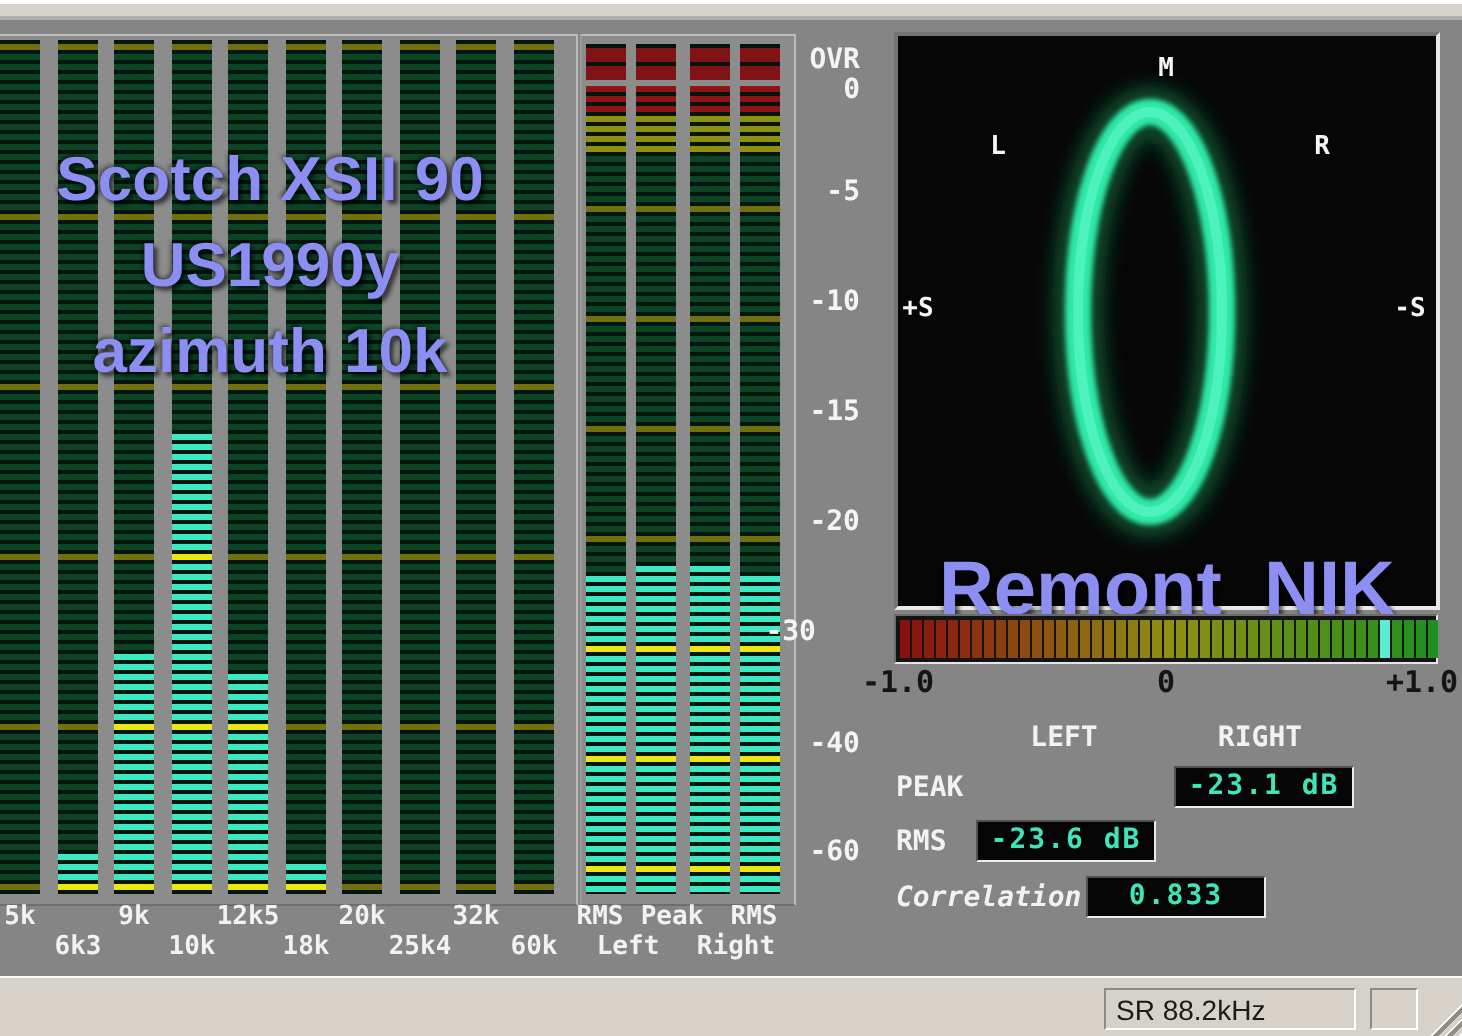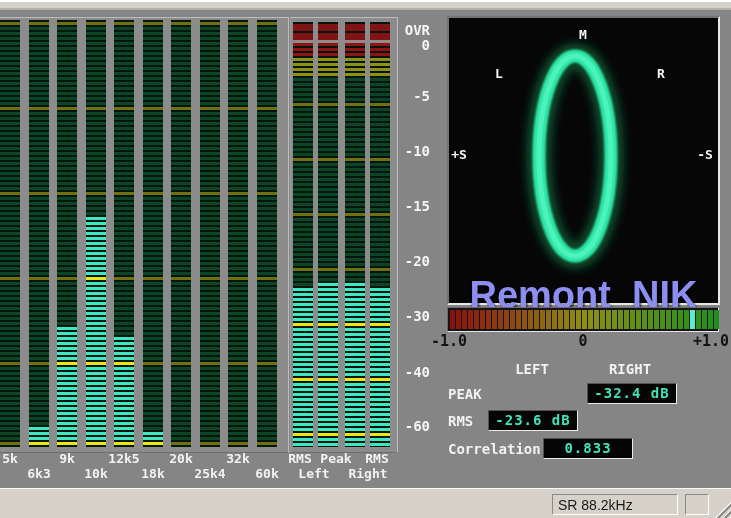--- a/index.html
+++ b/index.html
@@ -1265,39 +1265,44 @@
       <div class="seg" style="left: 370px; top: 408px; width: 20px; height: 3px; background: rgb(61, 233, 195);"></div>
       <div class="seg" style="left: 370px; top: 413px; width: 20px; height: 3px; background: rgb(61, 233, 195);"></div>
       <div class="seg" style="left: 370px; top: 418px; width: 20px; height: 3px; background: rgb(61, 233, 195);"></div>
       <div class="seg" style="left: 370px; top: 423px; width: 20px; height: 3px; background: rgb(61, 233, 195);"></div>
       <div class="seg" style="left: 370px; top: 428px; width: 20px; height: 3px; background: rgb(61, 233, 195);"></div>
       <div class="seg" style="left: 370px; top: 433px; width: 20px; height: 3px; background: rgb(236, 231, 15);"></div>
       <div class="seg" style="left: 370px; top: 438px; width: 20px; height: 3px; background: rgb(61, 233, 195);"></div>
       <div class="seg" style="left: 370px; top: 443px; width: 20px; height: 3px; background: rgb(61, 233, 195);"></div>
     </div>
 
+  <div class="abs big-overlay" style="color: rgb(140, 142, 242);">
+    <div>Scotch XSII 90</div>
+    <div>US1990y</div>
+    <div>azimuth 10k</div>
+  </div>
 
   <div class="abs" id="labelLayer" style="left:0;top:0;width:731px;height:518px;">
       <span class="lbl" style="left: 10px; top: 451px;">5k</span>
       <span class="lbl" style="left: 39px; top: 466px;">6k3</span>
       <span class="lbl" style="left: 67px; top: 451px;">9k</span>
       <span class="lbl" style="left: 96px; top: 466px;">10k</span>
       <span class="lbl" style="left: 124px; top: 451px;">12k5</span>
       <span class="lbl" style="left: 153px; top: 466px;">18k</span>
       <span class="lbl" style="left: 181px; top: 451px;">20k</span>
       <span class="lbl" style="left: 210px; top: 466px;">25k4</span>
       <span class="lbl" style="left: 238px; top: 451px;">32k</span>
       <span class="lbl" style="left: 267px; top: 466px;">60k</span>
       <span class="scale-lbl" style="left: 398px; top: 22px; width: 32px; text-align: right;">OVR</span>
       <span class="scale-lbl" style="left: 398px; top: 37px; width: 32px; text-align: right;">0</span>
       <span class="scale-lbl" style="left: 398px; top: 88px; width: 32px; text-align: right;">-5</span>
       <span class="scale-lbl" style="left: 398px; top: 143px; width: 32px; text-align: right;">-10</span>
       <span class="scale-lbl" style="left: 398px; top: 198px; width: 32px; text-align: right;">-15</span>
       <span class="scale-lbl" style="left: 398px; top: 253px; width: 32px; text-align: right;">-20</span>
-      <span class="scale-lbl" style="left: 398px; top: 308px; width: 32px; text-align: right;">-30</span>
+      <span class="scale-lbl" style="left: 376px; top: 308px; width: 32px; text-align: right;">-30</span>
       <span class="scale-lbl" style="left: 398px; top: 364px; width: 32px; text-align: right;">-40</span>
       <span class="scale-lbl" style="left: 398px; top: 418px; width: 32px; text-align: right;">-60</span>
       <span class="lbl" style="left: 300px; top: 451px;">RMS</span>
       <span class="lbl" style="left: 336px; top: 451px;">Peak</span>
       <span class="lbl" style="left: 377px; top: 451px;">RMS</span>
       <span class="lbl" style="left: 314px; top: 466px;">Left</span>
       <span class="lbl" style="left: 368px; top: 466px;">Right</span>
     </div>
 
   <div class="abs gonio">
@@ -1372,26 +1377,26 @@
       <div class="seg" style="left: 266px; top: 2px; width: 5px; height: 19px; background: rgb(31, 143, 31);"></div>
     </div>
   <span class="corr-lbl" style="left:449px;">-1.0</span>
   <span class="corr-lbl" style="left:583px;">0</span>
   <span class="corr-lbl" style="left:711px;">+1.0</span>
 
   <span class="rd-head" style="left:532px;top:361px;">LEFT</span>
   <span class="rd-head" style="left:630px;top:361px;">RIGHT</span>
 
   <span class="rd-lbl" style="left:448px;top:386px;">PEAK</span>
-  <div class="val-box" style="left:587px;top:383px;width:88px;height:19px;">-32.4 dB</div>
+  <div class="val-box" style="left:587px;top:383px;width:88px;height:19px;">-23.1 dB</div>
 
   <span class="rd-lbl" style="left:448px;top:413px;">RMS</span>
   <div class="val-box" style="left:488px;top:410px;width:88px;height:19px;">-23.6 dB</div>
 
-  <span class="rd-lbl" style="left:448px;top:441px;">Correlation</span>
+  <span class="rd-lbl" style="left:448px;top:441px;font-style:italic;">Correlation</span>
   <div class="val-box" style="left:543px;top:438px;width:88px;height:19px;">0.833</div>
 
   <div class="abs status-bar">
     <div class="sr-field">SR 88.2kHz</div>
     <div class="status-box"></div>
     <div class="grip"></div>
   </div>
 
 </div>
 

